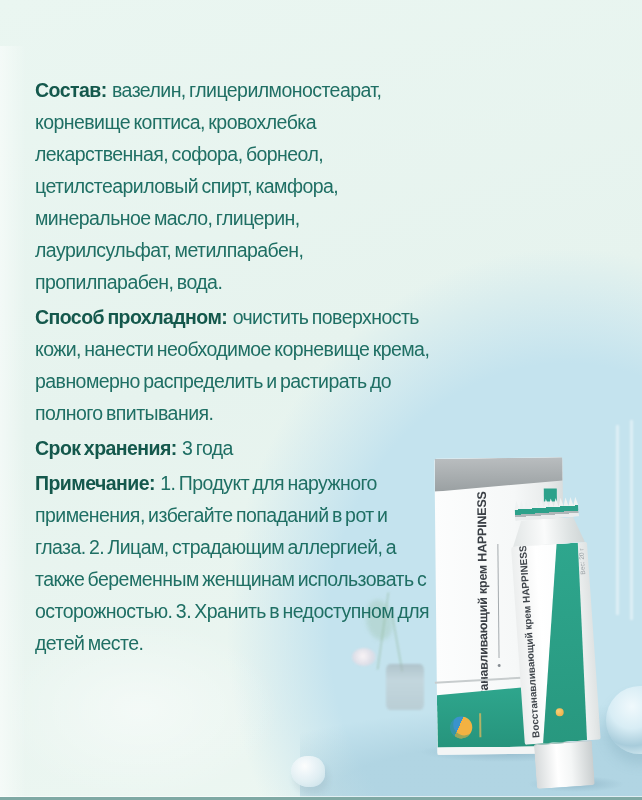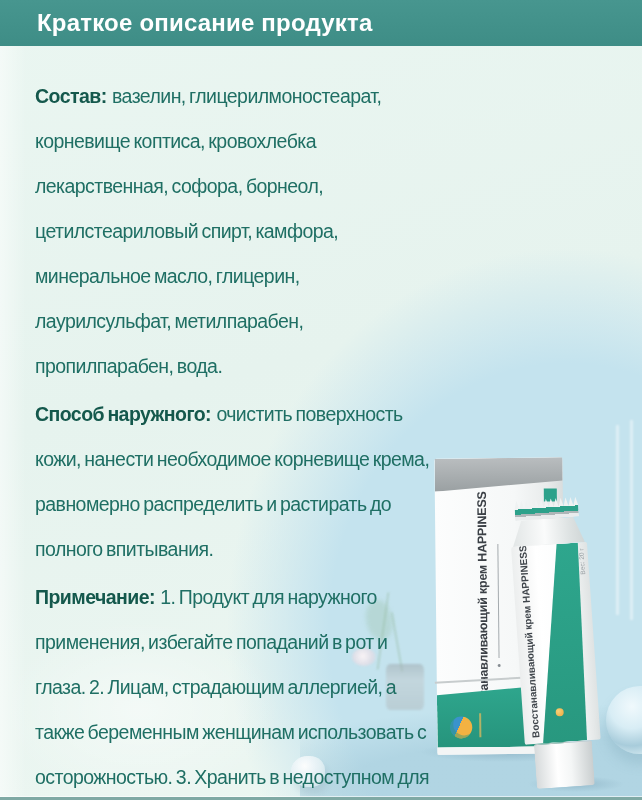--- a/index.html
+++ b/index.html
@@ -98,21 +98,21 @@
 
   
   .header { position:absolute; left:0; top:0; right:0; height:46px;
     background: linear-gradient(180deg, #47968f, var(--header-bg,#3e8d86));
     display:flex; align-items:center; }
   .header h1 { margin:0; padding-left:37px; font-size:24px; font-weight:bold; color:#ffffff; letter-spacing:0.2px; }
 
   
   .content { position:absolute; left:35px; right:26px; top:46px; padding-top:28px; }
   .photo-float { float:right; width:186px; height:322px; margin-top:380px; }
-  .sections p { margin:0 0 3px 0; font-size:19.5px; line-height:45px;
+  .sections p { margin:0 0 3px 0; font-size:19.5px; line-height:32px;
     letter-spacing:-0.55px; word-spacing:-1.5px; color:var(--body-text,#1f6f64); }
   .sections p b { color:var(--label-text,#14584c); padding-right:2px; }
 </style>
 </head>
 <body>
 
 <div class="page">
 
   <div class="bg">
     <div class="blue-blob"></div>
@@ -155,26 +155,24 @@
         <div class="tweight">Вес: 20 г</div>
         <div class="gold-dot"></div>
       </div>
       <div class="cap"></div>
     </div>
 
     <div class="sphere"></div>
     <div class="bottom-rule"></div>
   </div>
 
-  <header class="header">
-    <h1>Краткое описание продукта</h1>
-  </header>
 
   <main class="content">
     <div class="photo-float"></div>
     <div class="sections">
         <p><b>Состав:</b><span> вазелин, глицерилмоностеарат, корневище коптиса, кровохлебка лекарственная, софора, борнеол, цетилстеариловый спирт, камфора, минеральное масло, глицерин, лаурилсульфат, метилпарабен, пропилпарабен, вода.</span></p>
-        <p><b>Способ наружного:</b><span> очистить поверхность кожи, нанести необходимое корневище крема, равномерно распределить и растирать до полного впитывания.</span></p>
+        <p><b>Способ прохладном:</b><span> очистить поверхность кожи, нанести необходимое корневище крема, равномерно распределить и растирать до полного впитывания.</span></p>
+        <p><b>Срок хранения:</b><span> 3 года</span></p>
         <p><b>Примечание:</b><span> 1. Продукт для наружного применения, избегайте попаданий в рот и глаза. 2. Лицам, страдающим аллергией, а также беременным женщинам использовать с осторожностью. 3. Хранить в недоступном для детей месте.</span></p>
       </div>
   </main>
 
 </div>
 
 </body></html>

